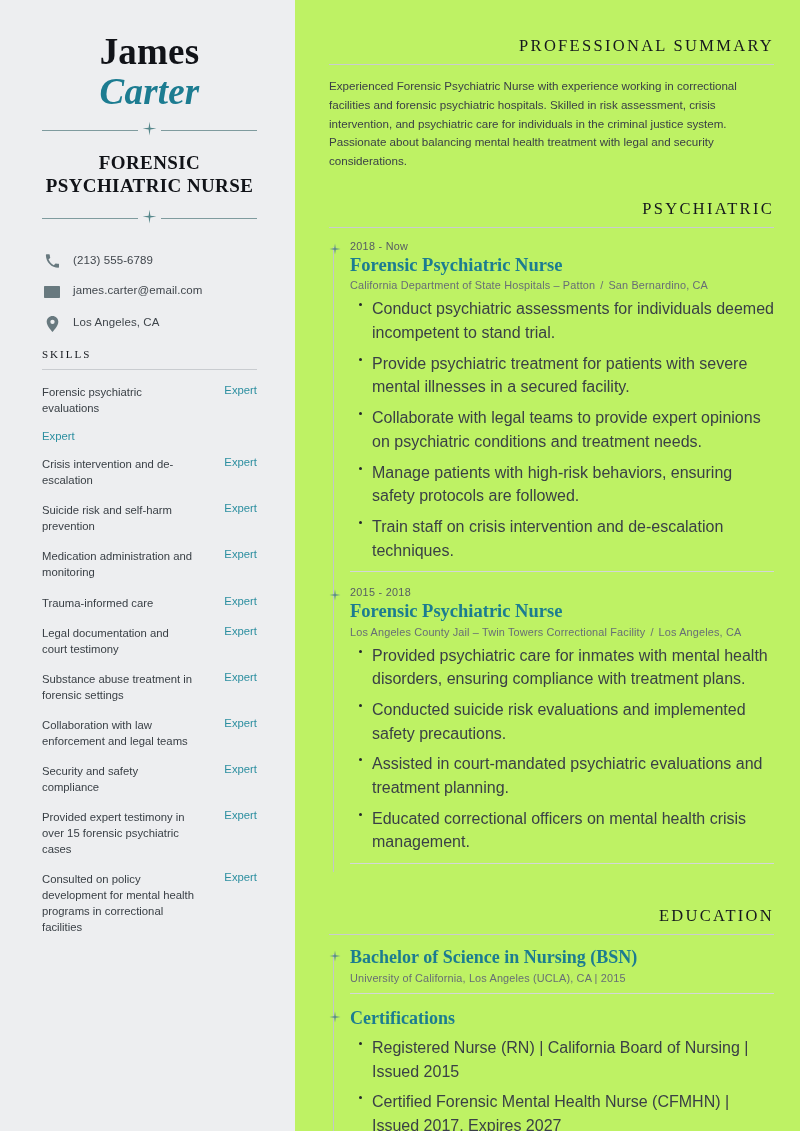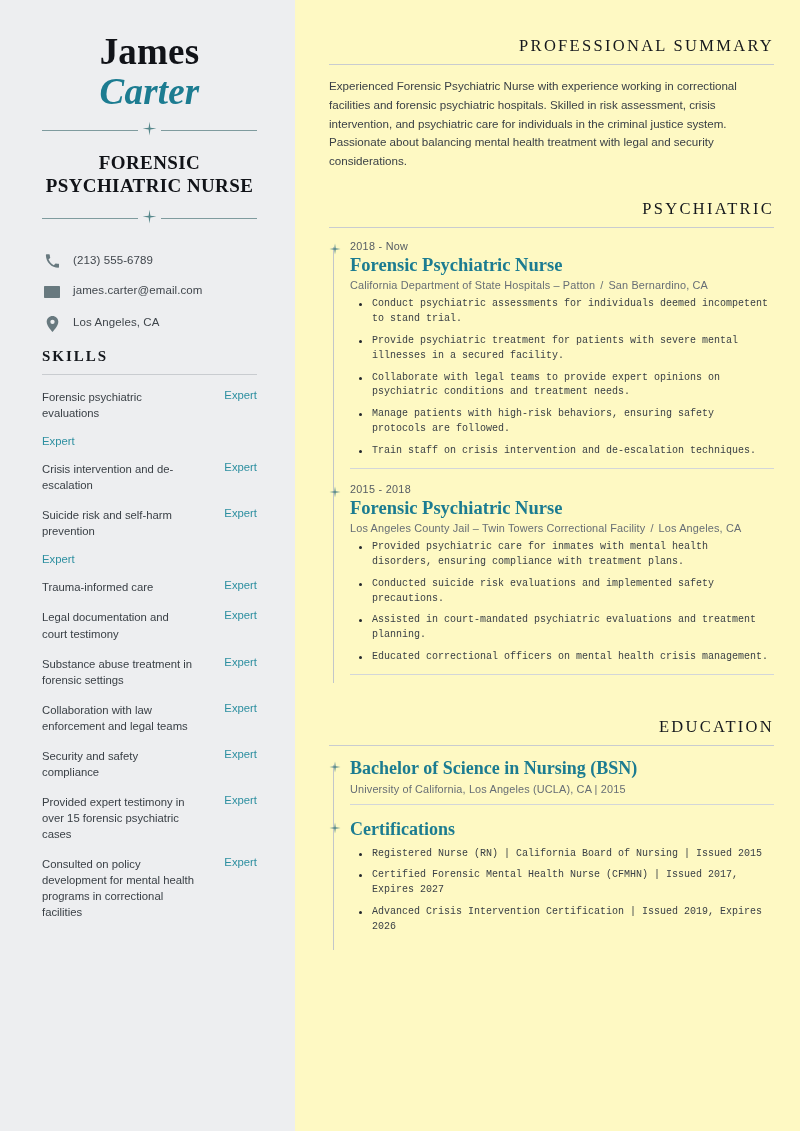--- a/index.html
+++ b/index.html
@@ -8,21 +8,21 @@
     width: 800px;
     height: 1131px;
     background: #ffffff;
     font-family: "Liberation Sans", sans-serif;
   }
 
   #resume {
     position: relative;
     width: 800px;
     height: 1131px;
-    background: #fef9c3;
+    background: #bef264;
     display: flex;
     overflow: hidden;
   }
 
   
   .sidebar {
     width: 295px;
     min-width: 295px;
     background: #edeef0;
     padding: 32px 38px 40px 42px;
@@ -86,22 +86,22 @@
     justify-content: center;
   }
   .contact-text {
     font-size: 11.5px;
     color: #40464c;
     letter-spacing: 0.1px;
   }
 
   .side-heading {
     font-family: "Liberation Serif", serif;
-    font-size: 15px;
-    font-weight: bold;
+    font-size: 11px;
+    font-weight: normal;
     color: #15181d;
     letter-spacing: 2px;
     margin-top: 16px;
   }
   .side-heading-rule {
     height: 1px;
     background: #c9ccd0;
     margin-top: 9px;
     margin-bottom: 14px;
   }
@@ -192,26 +192,25 @@
     font-size: 10.9px;
     color: #676e75;
     letter-spacing: 0.15px;
     margin-bottom: 4px;
   }
   .entry-sub .sep { padding: 0 5px; }
 
   ul.dots { list-style: none; margin-top: 6px; }
   ul.dots li {
     position: relative;
-    font-size: 10px;
+    font-size: 16px;
     line-height: 1.48;
     color: #3a4046;
     padding-left: 22px;
     margin-bottom: 7px;
-    font-family: Liberation Mono, monospace;
   }
   ul.dots li::before {
     content: "";
     position: absolute;
     left: 9px;
     top: 6px;
     width: 3px;
     height: 3px;
     border-radius: 50%;
     background: #23272c;
@@ -301,20 +300,21 @@
         </div>
         <div class="skill">
           <div class="skill-name">Crisis intervention and de-escalation</div>
           <div class="skill-level">Expert</div>
         </div>
         <div class="skill">
           <div class="skill-name">Suicide risk and self-harm prevention</div>
           <div class="skill-level">Expert</div>
         </div>
         <div class="skill">
+          <div class="skill-name">Medication administration and monitoring</div>
           <div class="skill-level">Expert</div>
         </div>
         <div class="skill">
           <div class="skill-name">Trauma-informed care</div>
           <div class="skill-level">Expert</div>
         </div>
         <div class="skill">
           <div class="skill-name">Legal documentation and court testimony</div>
           <div class="skill-level">Expert</div>
         </div>

